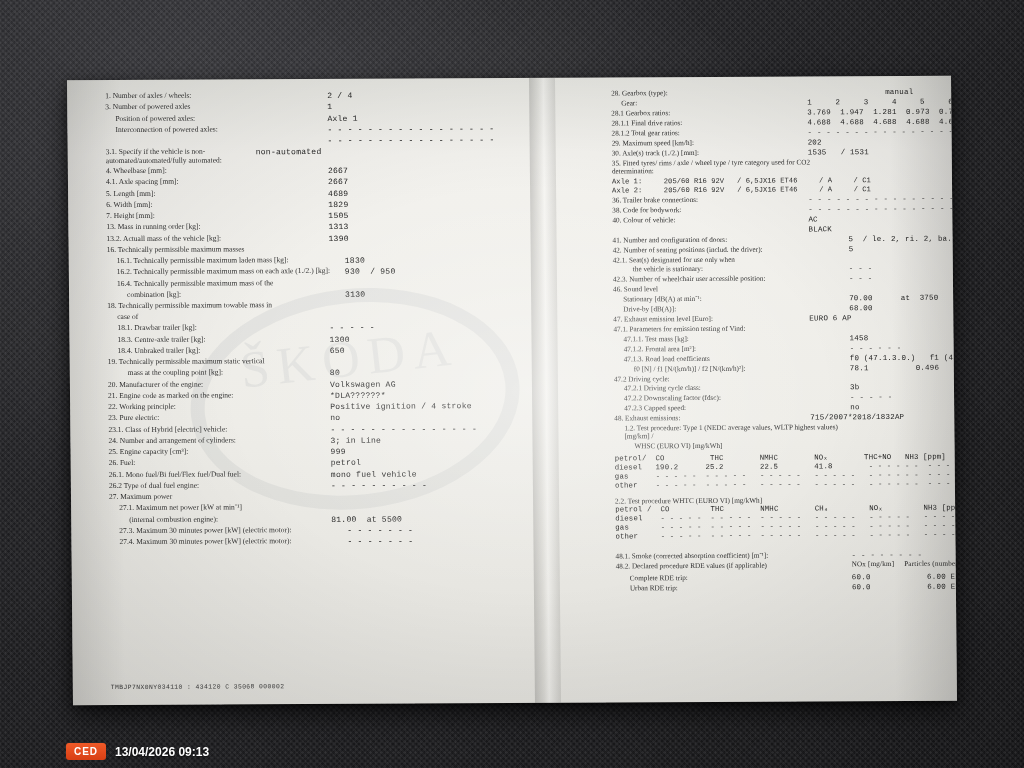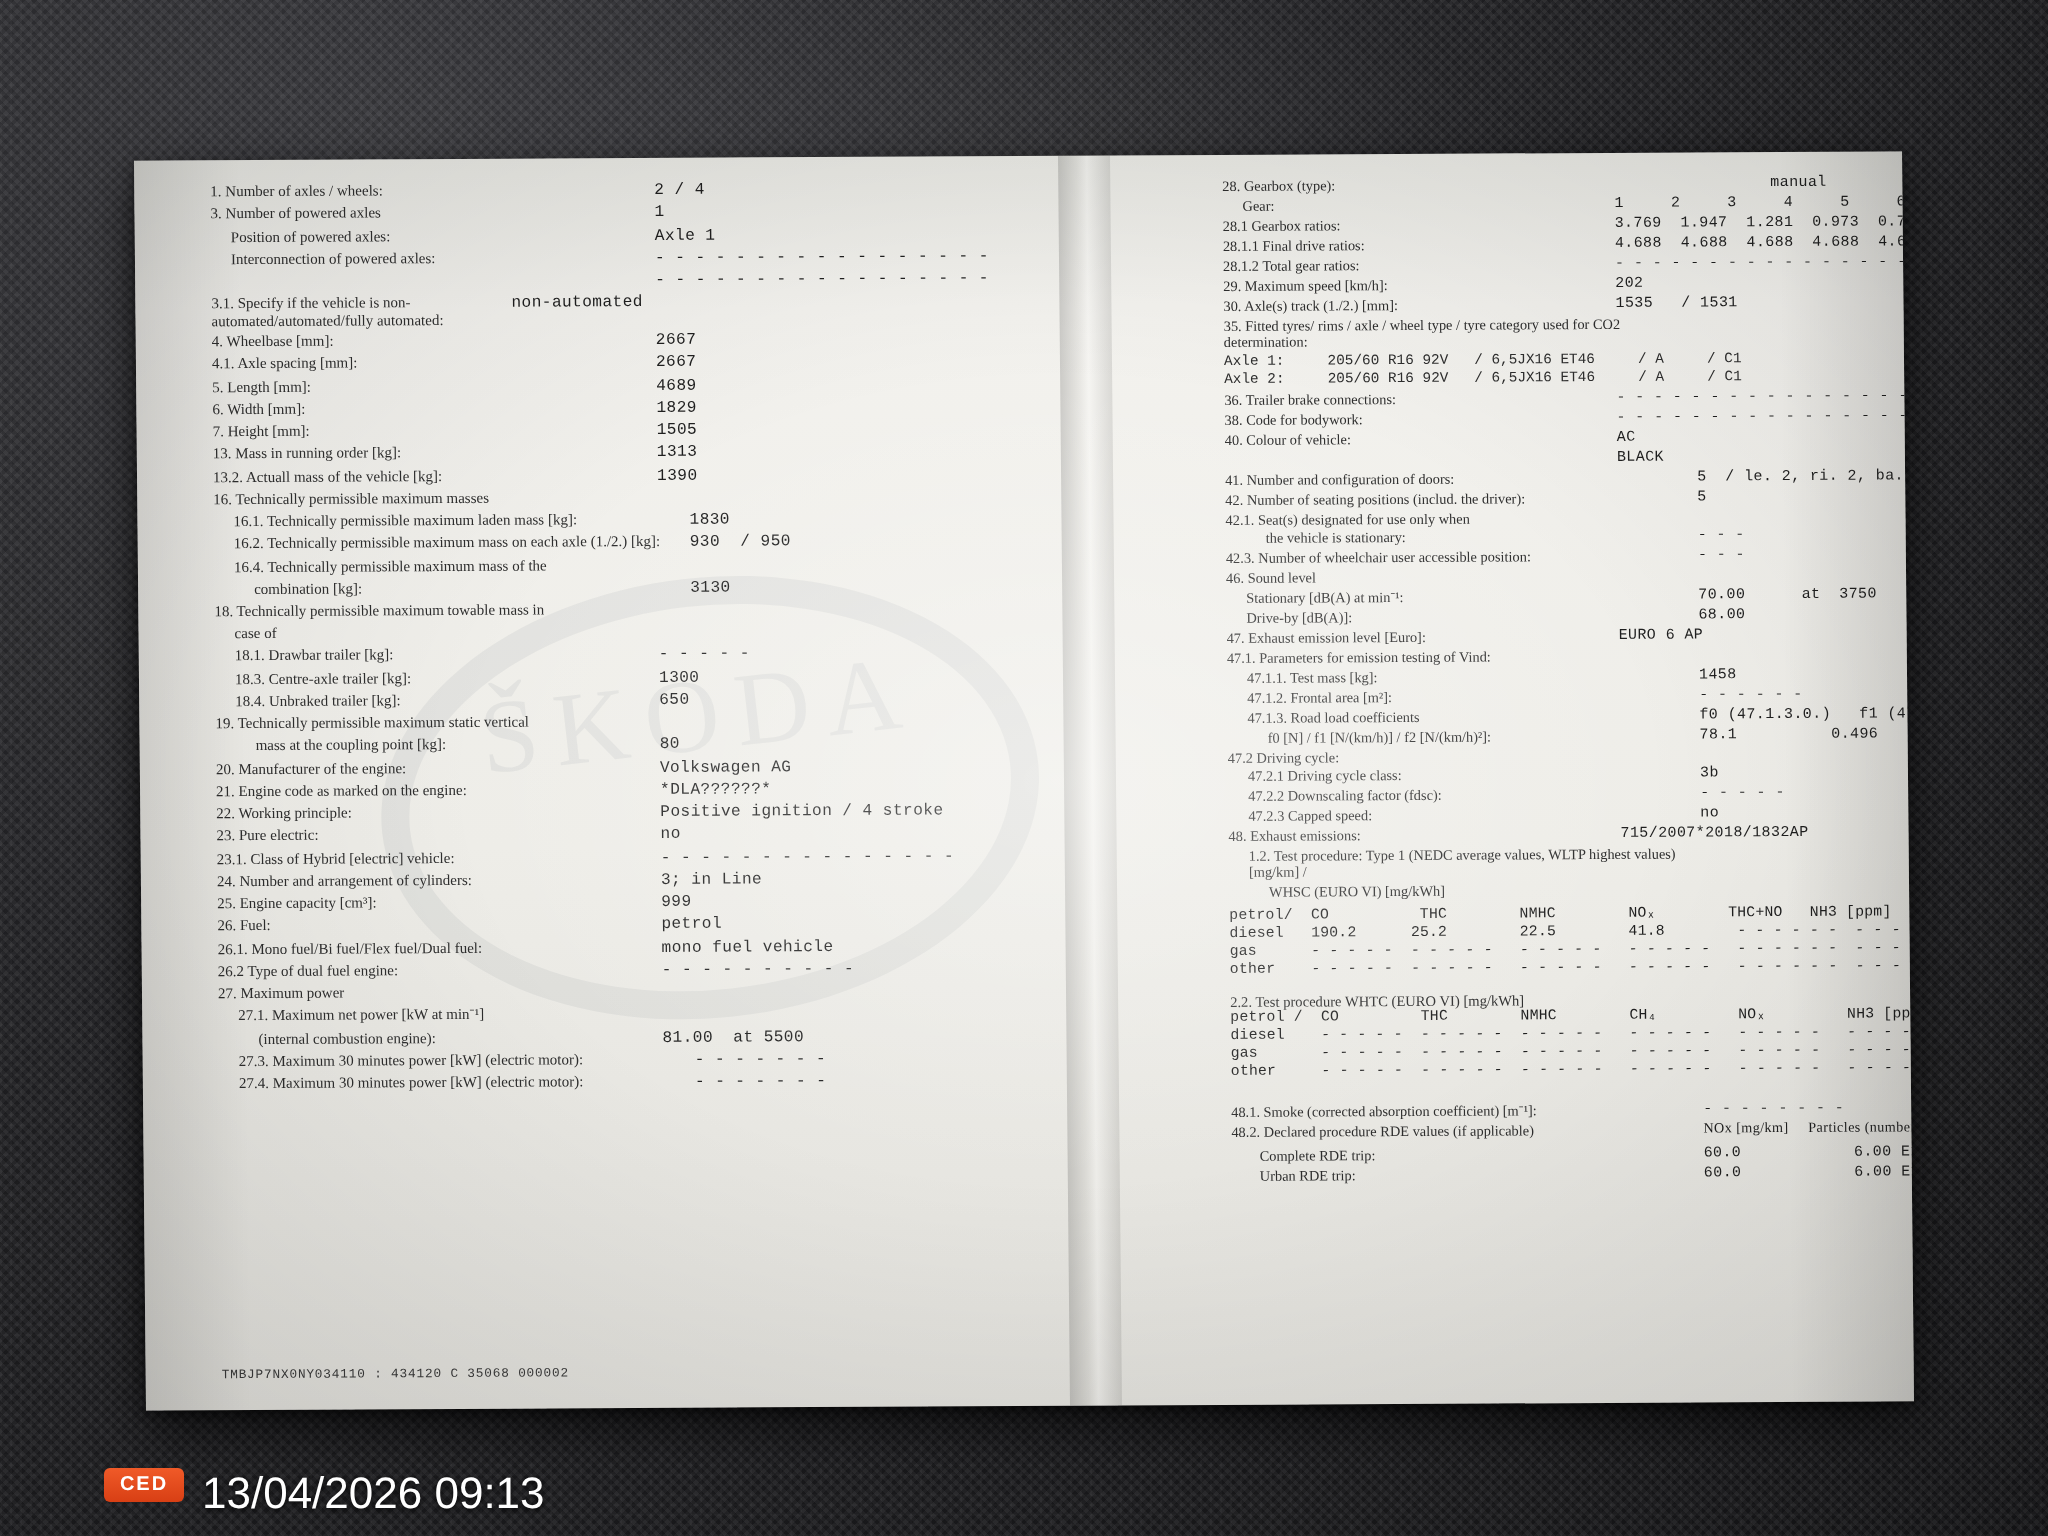--- a/index.html
+++ b/index.html
@@ -145,38 +145,39 @@
     left: 38px; bottom: 14px;
     font-family: "Liberation Mono", monospace;
     font-size: 6.4px;
     color: #3a3a3a;
     letter-spacing: 0.4px;
   }
 
   
   .stamp {
     position: absolute;
-    left: 8px; bottom: 8px;
-    display: flex; align-items: flex-start; gap: 9px; padding-left: 44px;
+    left: 22px; bottom: 8px;
+    display: flex; align-items: center; gap: 9px; padding-left: 44px;
   }
   .stamp-logo {
     width: 40px; height: 17px;
     border-radius: 3px;
     background: linear-gradient(180deg, #f05a28 0%, #d83f14 100%);
     color: #fff;
     font-family: "Liberation Sans", sans-serif;
     font-size: 10px; font-weight: bold;
     letter-spacing: 1px;
     display: flex; align-items: center; justify-content: center;
   }
   .stamp-text {
     color: #ffffff;
     font-family: "Liberation Sans", sans-serif;
-    font-size: 22px;
+    font-size: 12px;
     text-shadow: 0 1px 3px rgba(0,0,0,0.9);
+    font-weight: bold;
   }
 </style>
 </head>
 <body>
 
 <div id="scene">
   <div class="seat-shadow"></div>
 
   <div id="doc">
     <div class="watermark"></div>

